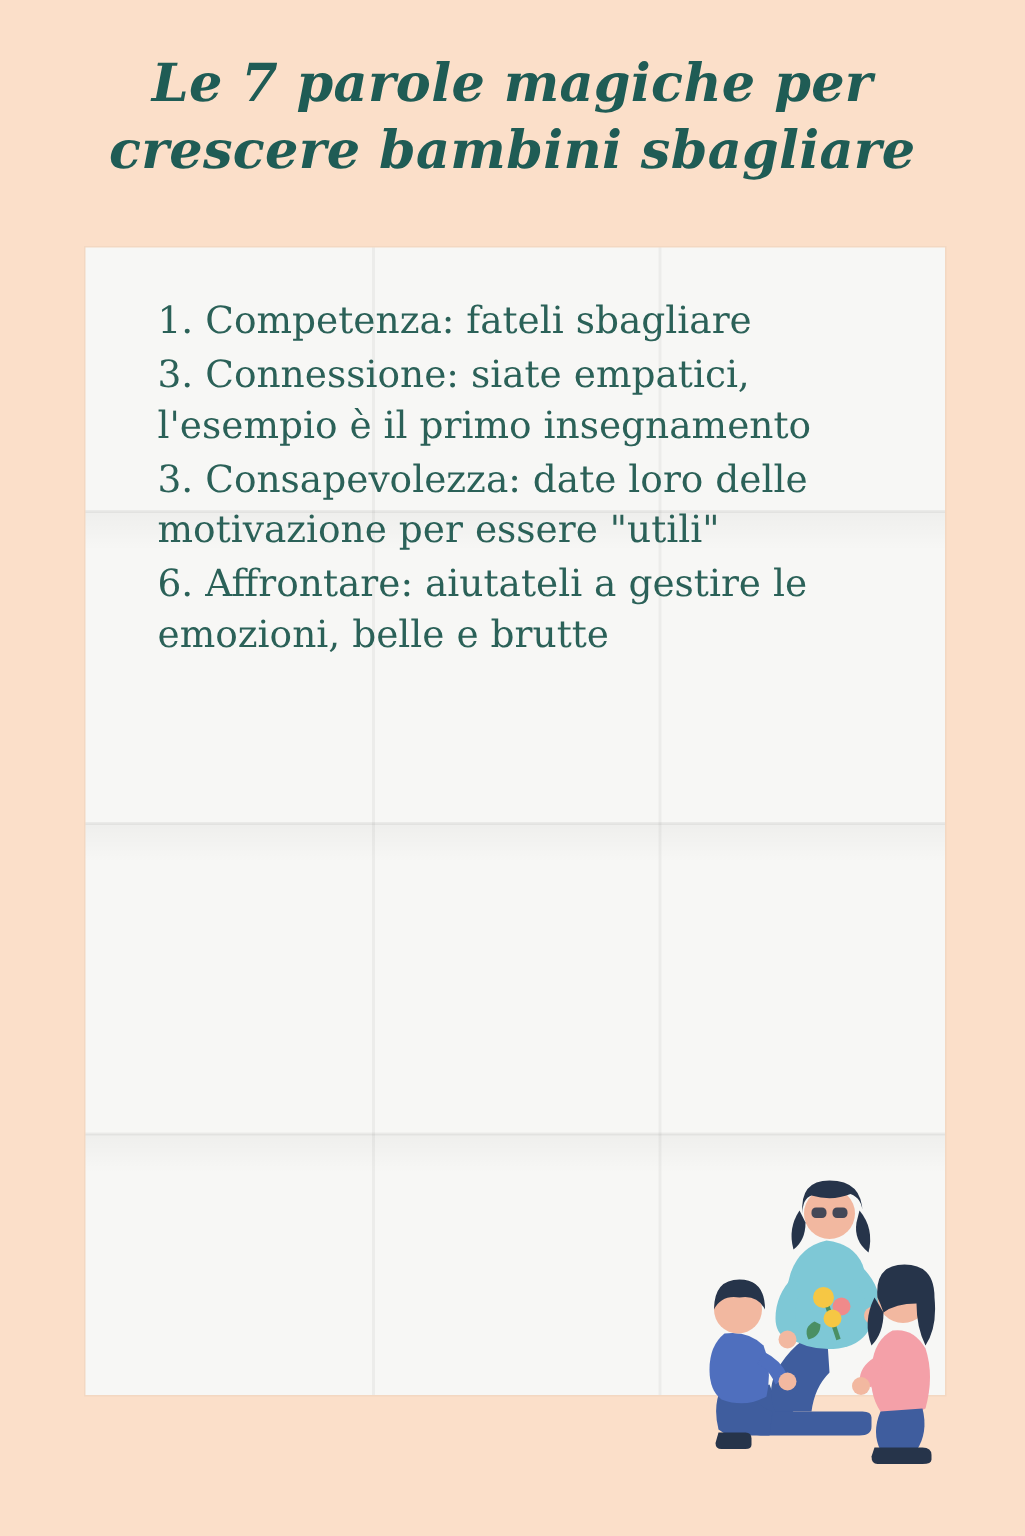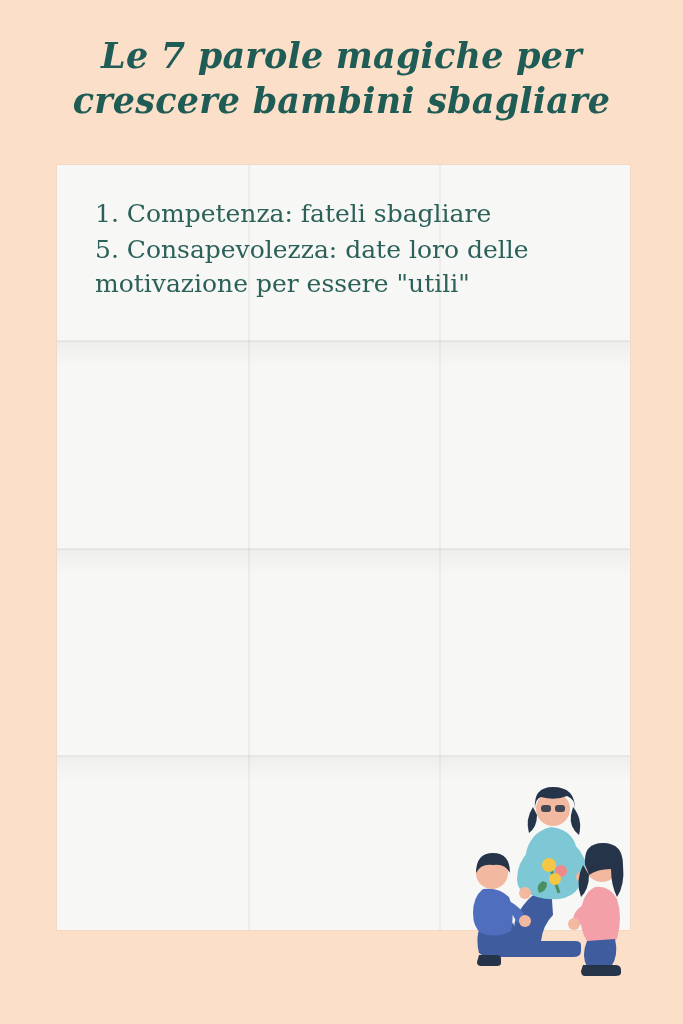--- a/index.html
+++ b/index.html
@@ -72,21 +72,21 @@
     left: 0; right: 0;
     height: 26px;
     background: linear-gradient(to bottom, rgba(0,0,0,0.035), rgba(0,0,0,0));
   }
   .paper .shade.s1 { top: 176px; }
   .paper .shade.s2 { top: 384px; }
   .paper .shade.s3 { top: 591px; }
 
   .list {
     position: absolute;
-    left: 38px;
+    left: 48px;
     top: 32px;
     width: 500px;
     margin: 0;
     padding: 0;
     list-style: none;
   }
   .list li {
     font-family: "DejaVu Serif", serif;
     font-size: 25px;
     line-height: 1.33;
@@ -118,21 +118,23 @@
     <div class="fold-v f2"></div>
     <div class="fold-h h1"></div>
     <div class="fold-h h2"></div>
     <div class="fold-h h3"></div>
     <div class="shade s1"></div>
     <div class="shade s2"></div>
     <div class="shade s3"></div>
 
     <ul class="list">
       <li>1. Competenza: fateli sbagliare</li>
-      <li>5. Consapevolezza: date loro delle motivazione per essere "utili"</li>
+      <li>3. Connessione: siate empatici, l'esempio è il primo insegnamento</li>
+      <li>3. Consapevolezza: date loro delle motivazione per essere "utili"</li>
+      <li>6. Affrontare: aiutateli a gestire le emozioni, belle e brutte</li>
     </ul>
   </div>
 
   <div class="illustration">
     <svg viewBox="0 0 185 215" width="185" height="215" xmlns="http://www.w3.org/2000/svg">
 
       <path d="M52 192 L118 192 Q126 192 126 186 L126 180 Q126 176 120 176 L74 176 Q62 170 58 158 L44 162 Q40 176 44 184 Q46 192 52 192 Z" fill="#3f5d9e"></path>
       <path d="M96 120 Q74 128 62 150 Q56 164 62 176 L86 176 Q88 160 98 150 Z" fill="#3f5d9e"></path>
 
       <path d="M96 62 Q78 66 72 84 Q66 104 70 126 Q84 136 104 134 Q118 132 124 122 Q126 96 120 78 Q114 64 96 62 Z" fill="#7ec8d6"></path>

